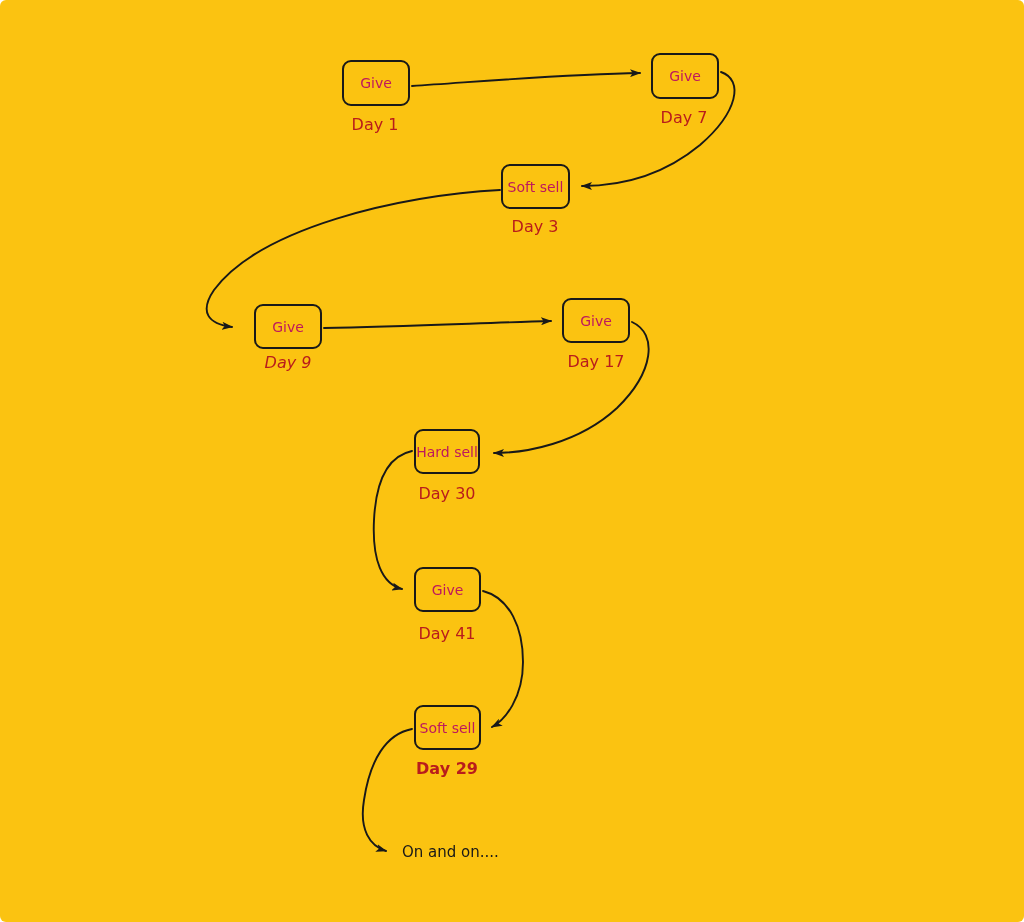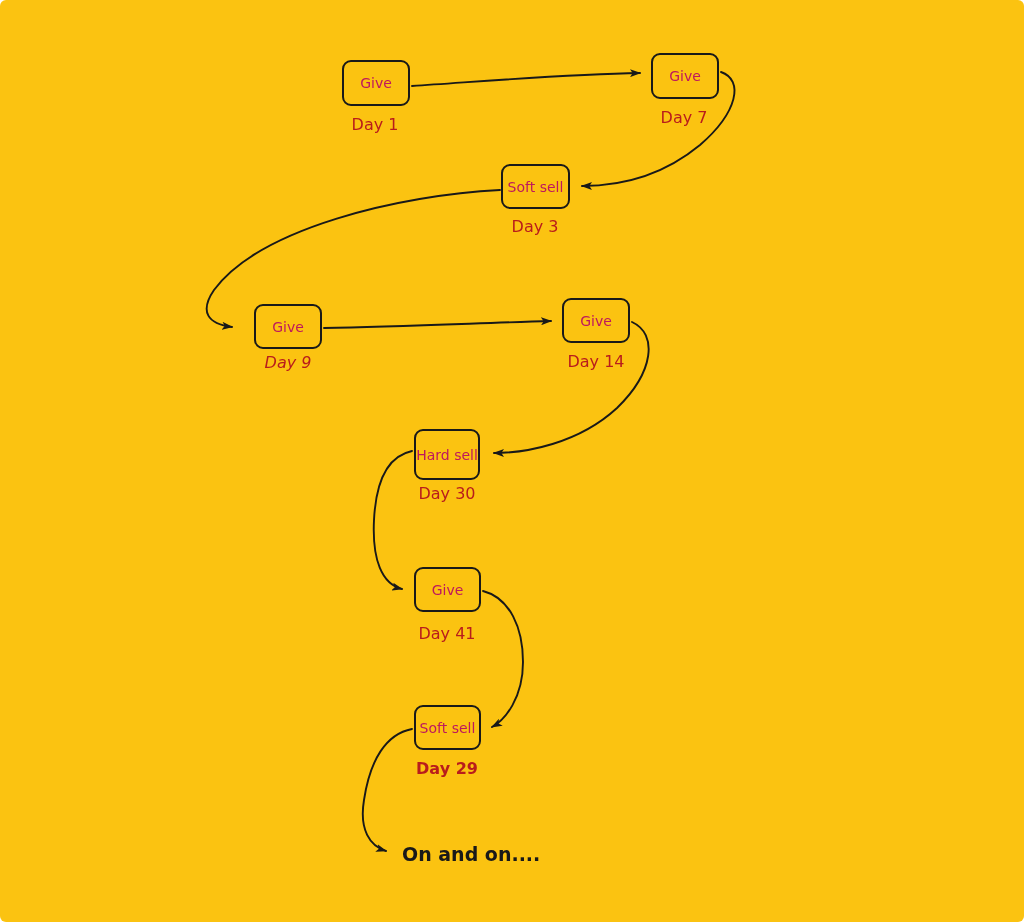--- a/index.html
+++ b/index.html
@@ -59,22 +59,22 @@
     color: #b91c1c;
     font-size: 16px;
     line-height: 1;
     white-space: nowrap;
     text-align: left;
     transform: translateX(-50%);
   }
   .terminal-label {
     position: absolute;
     color: #191919;
-    font-size: 19px;
-    font-weight: bold;
+    font-size: 15px;
+    font-weight: normal;
     line-height: 1;
     white-space: nowrap;
   }
 </style>
 </head>
 <body>
 
 <div id="canvas">
 
   <svg id="edges" viewBox="0 0 1024 922" width="1024" height="922" xmlns="http://www.w3.org/2000/svg">
@@ -108,22 +108,22 @@
         <span class="node-label">Soft sell</span>
       </div>
       <div class="day-label" style="left: 535px; top: 219px;">Day 3</div>
       <div class="node" style="left: 254px; top: 304px; width: 68px; height: 45px;">
         <span class="node-label">Give</span>
       </div>
       <div class="day-label" style="left: 288px; top: 355px; font-style: italic;">Day 9</div>
       <div class="node" style="left: 562px; top: 298px; width: 68px; height: 45px;">
         <span class="node-label">Give</span>
       </div>
-      <div class="day-label" style="left: 596px; top: 354px;">Day 14</div>
-      <div class="node" style="left: 414px; top: 429px; width: 66px; height: 51px;">
+      <div class="day-label" style="left: 596px; top: 354px;">Day 17</div>
+      <div class="node" style="left: 414px; top: 429px; width: 66px; height: 45px;">
         <span class="node-label">Hard sell</span>
       </div>
       <div class="day-label" style="left: 447px; top: 486px;">Day 30</div>
       <div class="node" style="left: 414px; top: 567px; width: 67px; height: 45px;">
         <span class="node-label">Give</span>
       </div>
       <div class="day-label" style="left: 447px; top: 626px;">Day 41</div>
       <div class="node" style="left: 414px; top: 705px; width: 67px; height: 45px;">
         <span class="node-label">Soft sell</span>
       </div>

